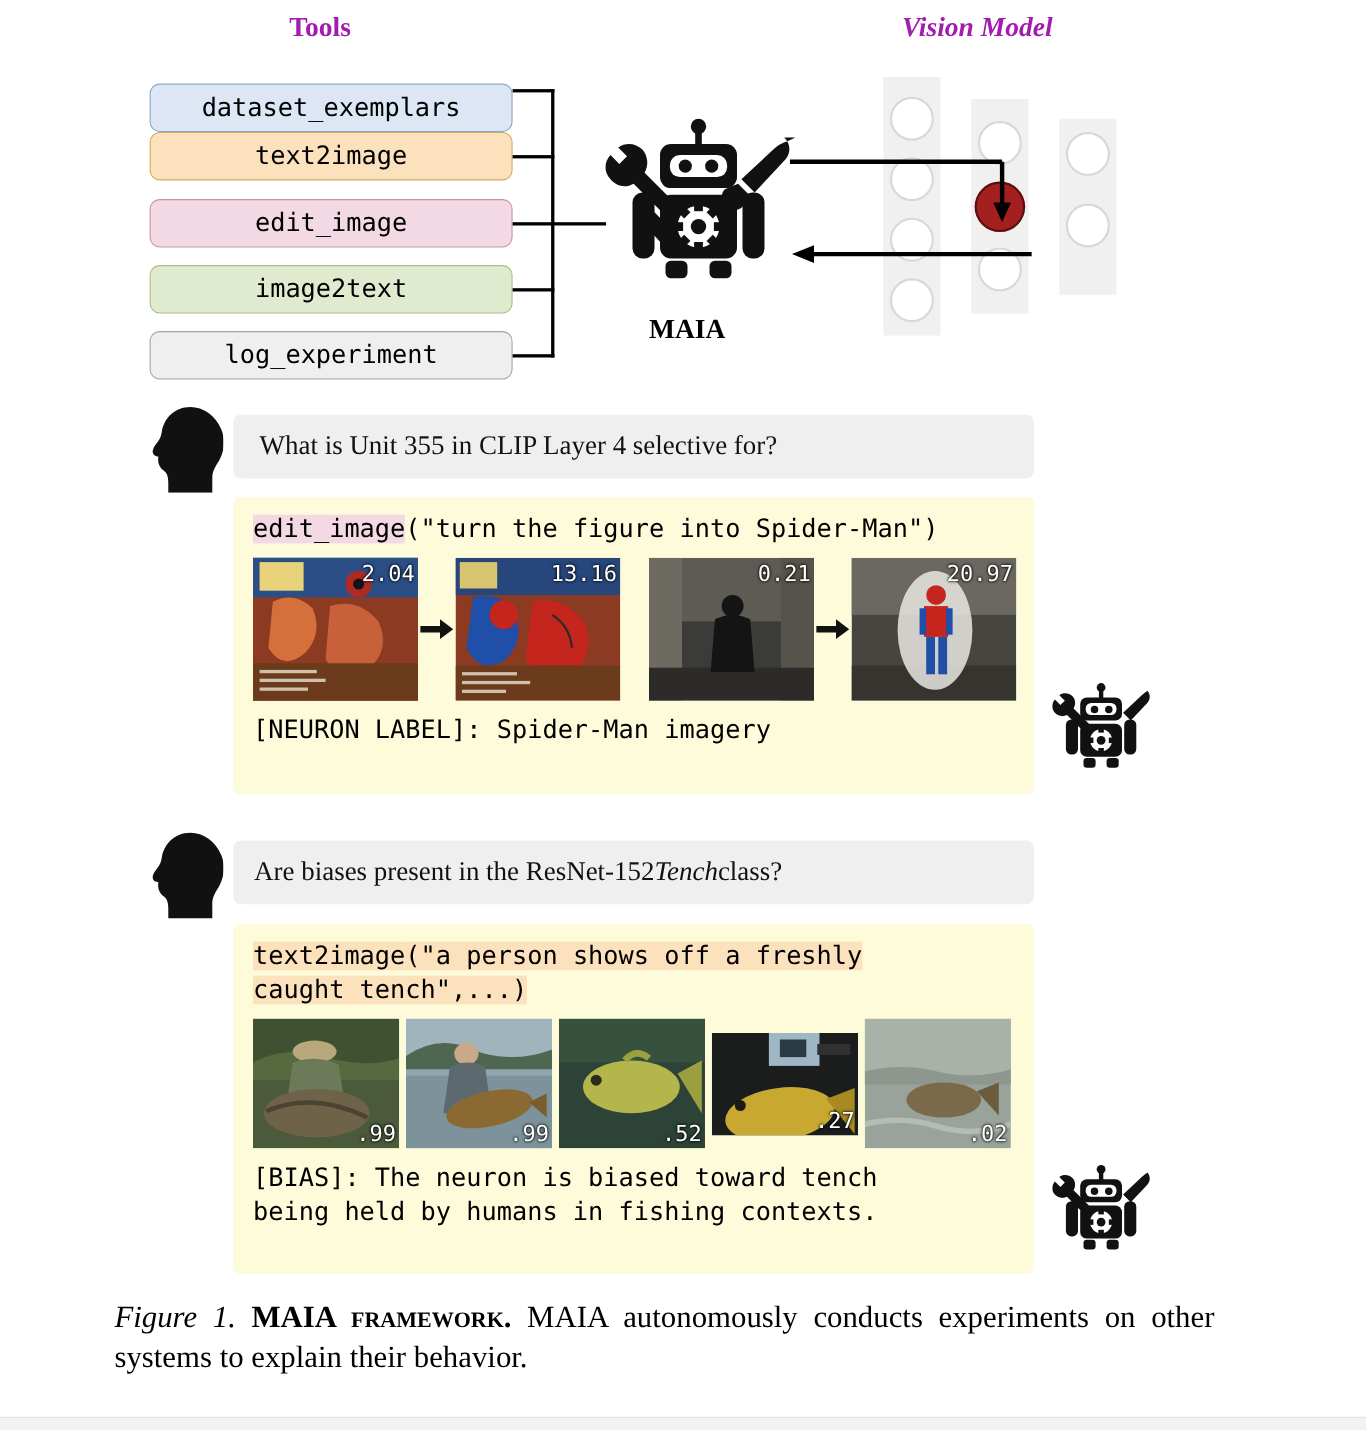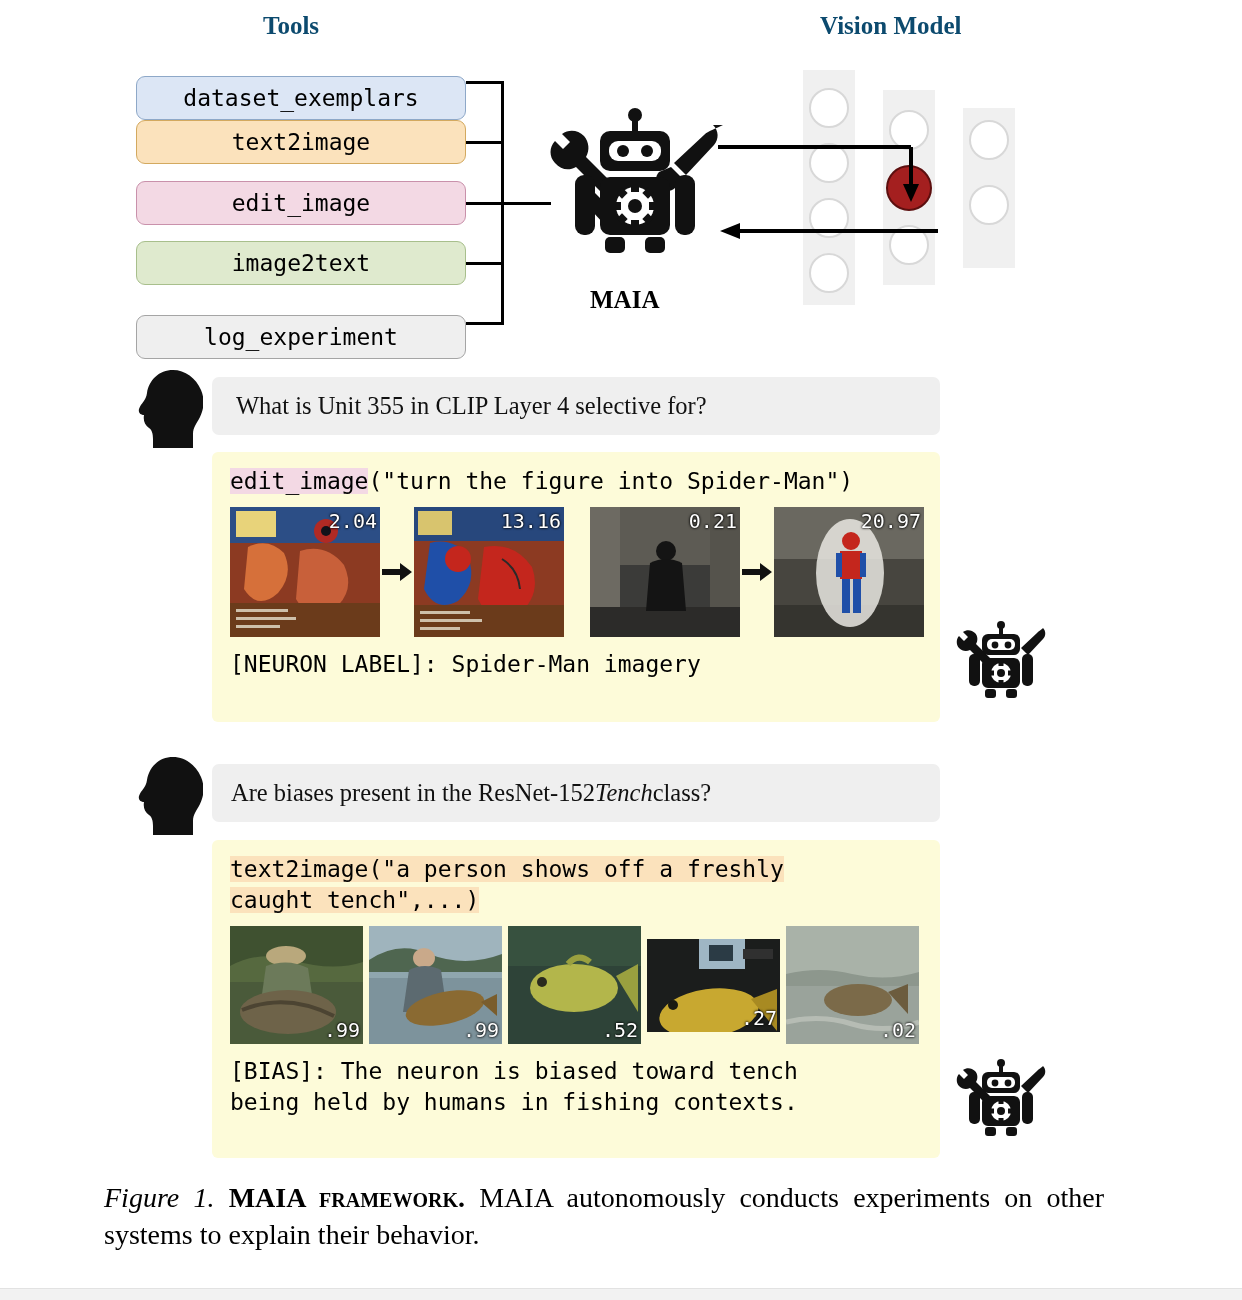--- a/index.html
+++ b/index.html
@@ -14,24 +14,24 @@
     font-family: "Liberation Serif", serif;
     overflow: hidden;
   }
 
   
   .col-heading {
     position: absolute;
     font-family: "Liberation Serif", serif;
     font-weight: bold;
     font-size: 25px;
-    color: #0c4a6e;
+    color: #a21caf;
   }
   #tools-heading { left: 263px; top: 12px; }
-  #vision-heading { left: 820px; top: 12px; }
+  #vision-heading { left: 820px; top: 12px; font-style: italic; }
 
   
   .tool-box {
     position: absolute;
     left: 136px;
     width: 330px;
     height: 44px;
     border-radius: 9px;
     border: 1.5px solid #9aa0a6;
     display: flex;
@@ -39,21 +39,21 @@
     justify-content: center;
     font-family: "DejaVu Sans Mono", monospace;
     font-size: 23px;
     color: #000;
     box-sizing: border-box;
   }
   #tool-0 { top: 76px;  background: #dce6f5; border-color: #8ea8c8; }
   #tool-1 { top: 120px; background: #fbe2bc; border-color: #d3a95f; }
   #tool-2 { top: 181px; background: #f3d9e4; border-color: #c991ab; }
   #tool-3 { top: 241px; background: #dfeace; border-color: #a8bf8c; }
-  #tool-4 { top: 315px; background: #efefef; border-color: #a5a5a5; }
+  #tool-4 { top: 301px; background: #efefef; border-color: #a5a5a5; }
 
   
   .conn {
     position: absolute;
     background: #000;
   }
   
   #stub-0 { left: 466px; top: 81px;  width: 38px; height: 3px; }
   #stub-1 { left: 466px; top: 141px; width: 38px; height: 3px; }
   #stub-2 { left: 466px; top: 202px; width: 85px; height: 3px; }

